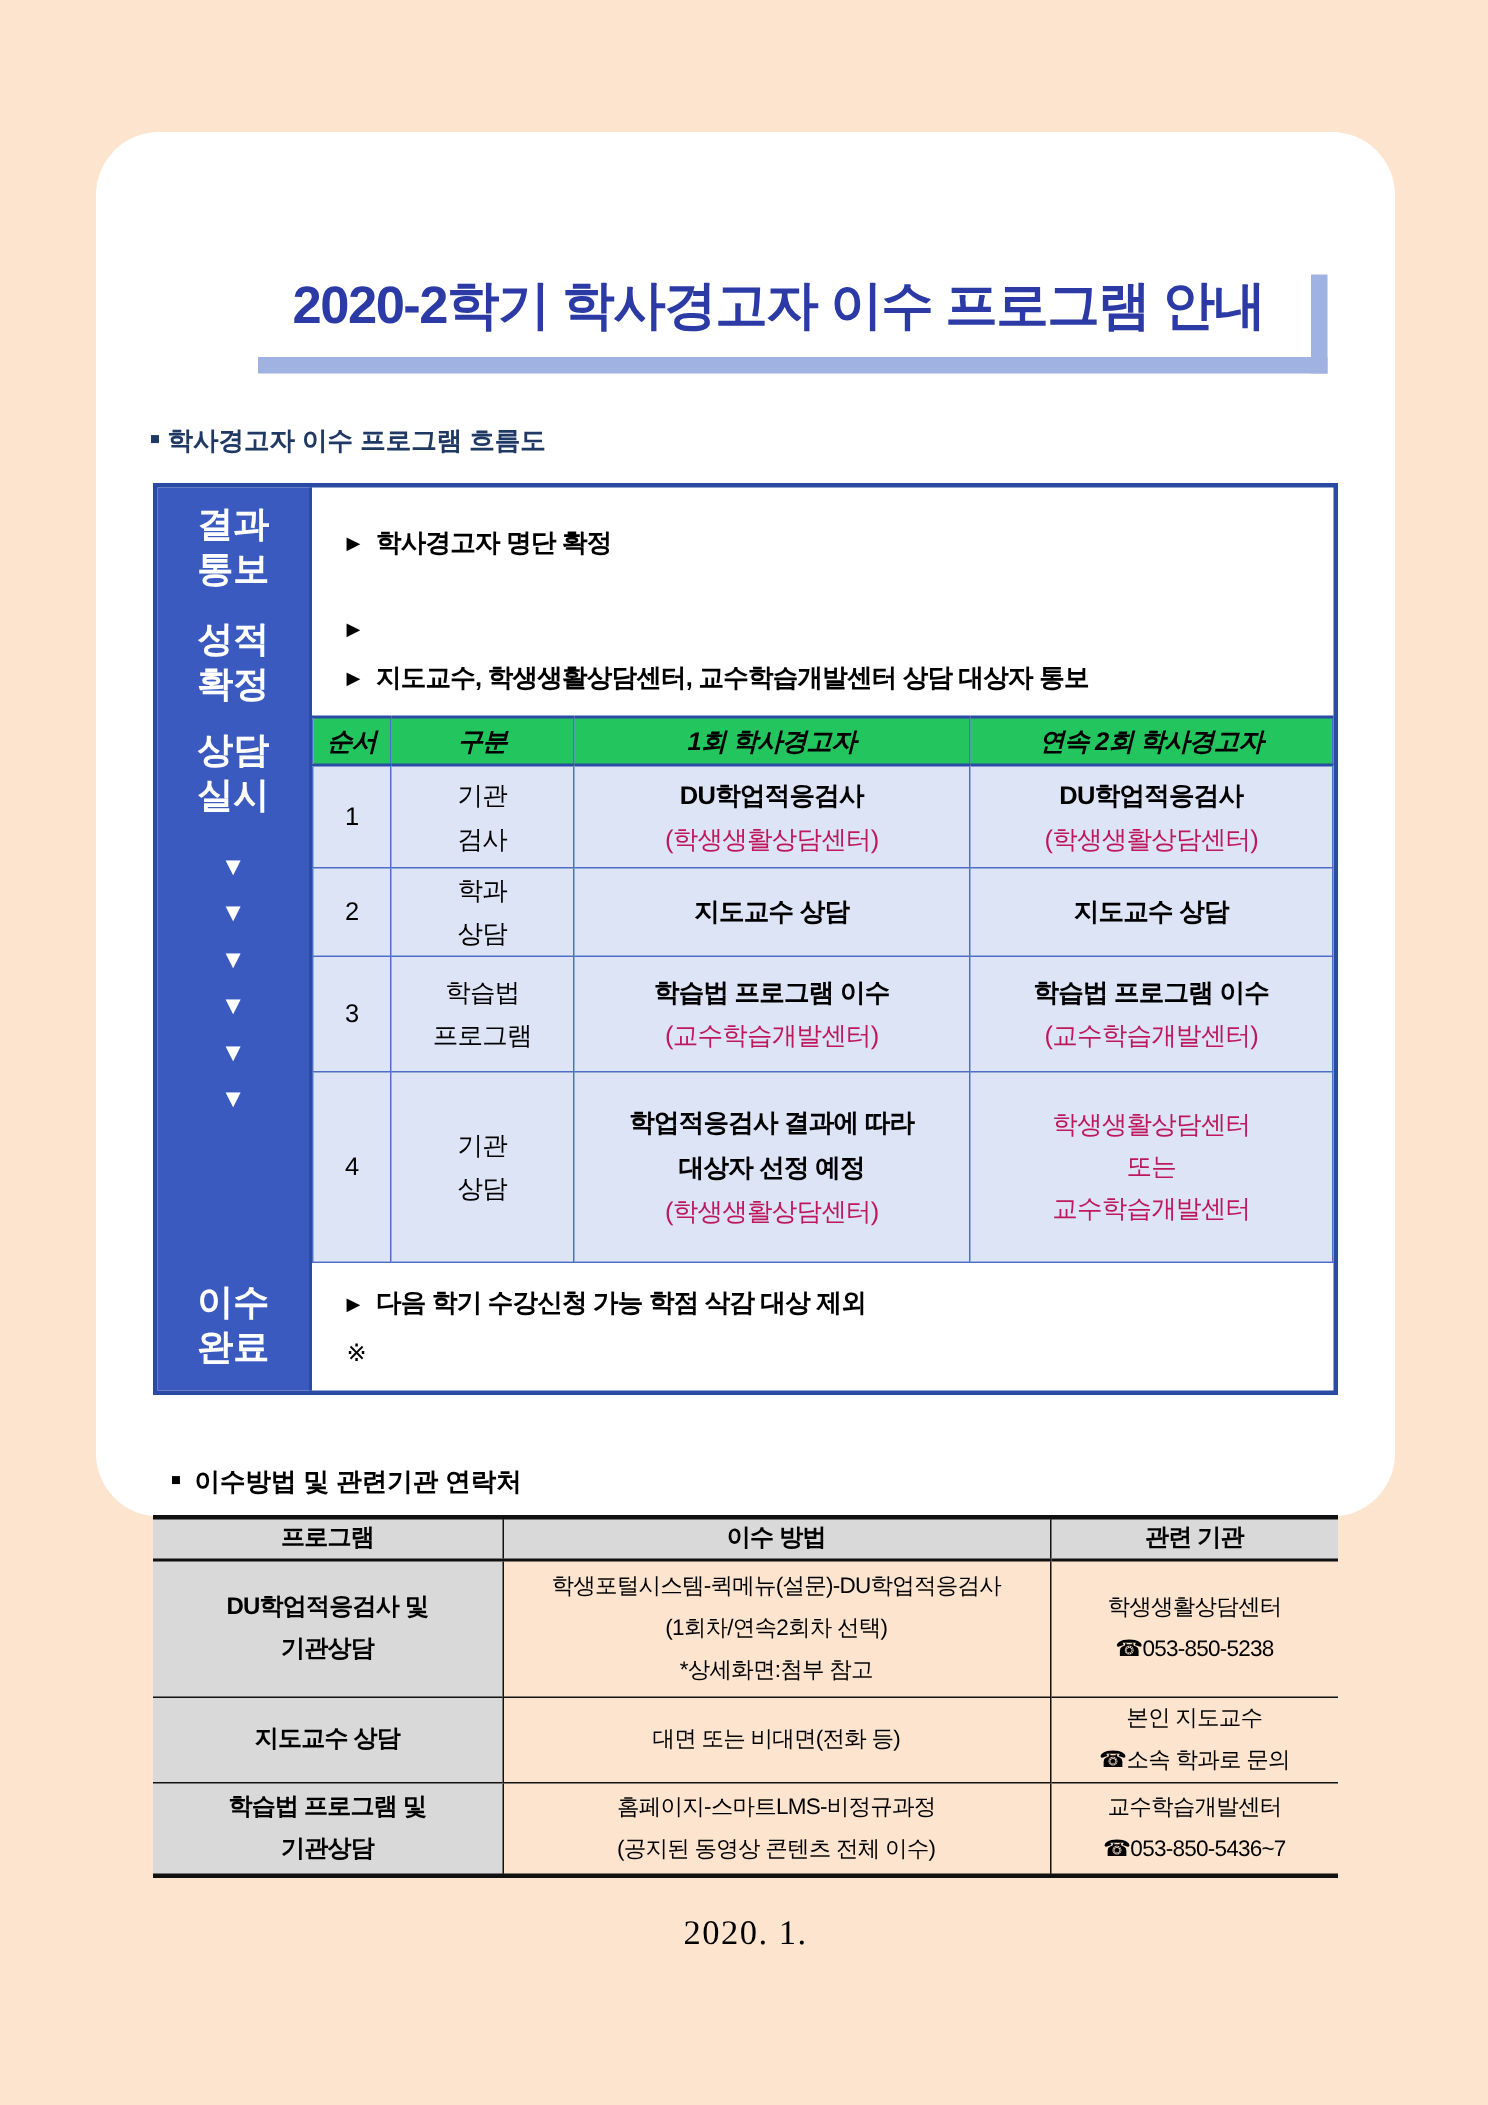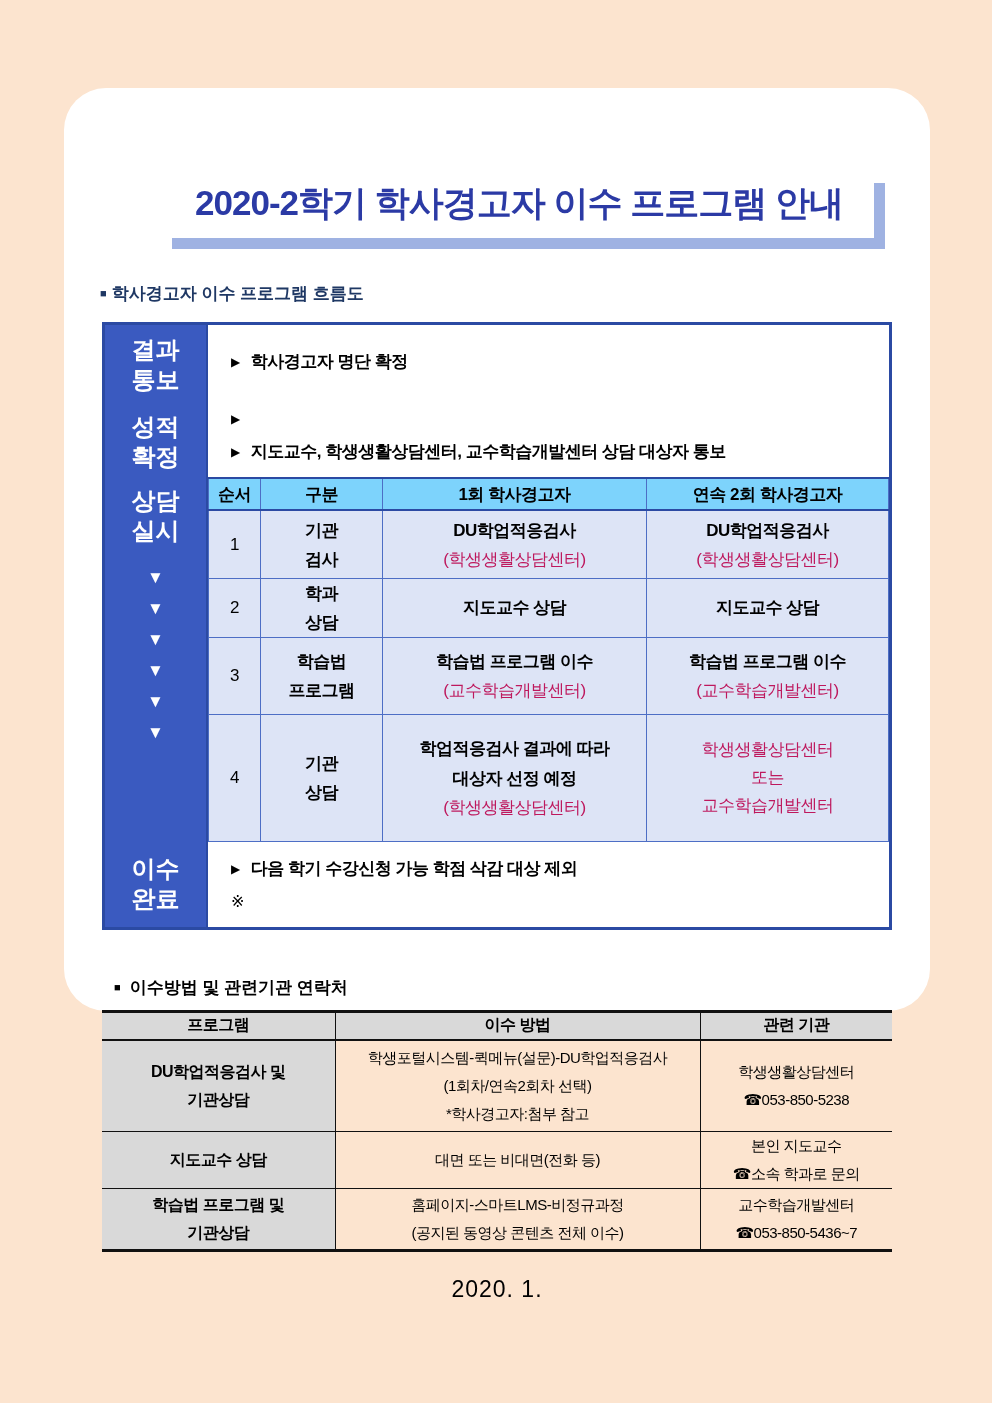--- a/index.html
+++ b/index.html
@@ -61,27 +61,27 @@
   .fitem .b-tri { font-size:12px; margin-right:11px; transform:translateY(-1px); }
   .fitem .b-ref { font-size:16px; margin-right:9px; font-weight:400; }
 
   
   table.inner { border-collapse:collapse; width:100%; height:362px; table-layout:fixed; }
   table.inner th, table.inner td {
     border:1.6px solid #4d6ec5; text-align:center; vertical-align:middle;
     font-size:17px; letter-spacing:-0.5px;
   }
   table.inner thead th {
-    background:#7dd3fc; height:32px; font-weight:600;
-    border-top:2px solid #2b4aa3; border-bottom:2px solid #2b4aa3;
+    background:#22c55e; height:32px; font-weight:600;
+    border-top:2px solid #2b4aa3; border-bottom:2px solid #2b4aa3;font-style:italic;
   }
   table.inner tbody td { background:#dde4f6; }
   .cell-main { font-weight:700; line-height:30px; }
   .cell-sub  { font-weight:400; color:#be185d; line-height:28px; }
-  .cat { font-weight:700; line-height:29px;margin-left:27px; }
+  .cat { font-weight:400; line-height:29px;margin-left:27px; }
   .no { font-weight:400; }
 
   
   table.contact {
     position:absolute; left:38px; top:922px; width:790px;
     border-collapse:collapse; table-layout:fixed;
     border-top:3px solid #111; border-bottom:3px solid #111;
   }
   table.contact th, table.contact td { text-align:center; vertical-align:middle; letter-spacing:-0.5px; }
   table.contact thead th {
@@ -93,21 +93,21 @@
   td.prog { background:#d9d9d9; font-weight:700; font-size:16px; line-height:28px; }
   td.meth { font-size:15px; font-weight:400; line-height:28px; }
   td.org  { font-size:15px; font-weight:400; line-height:28px; }
   tr.c1 td { height:92px; }
   tr.c2 td { height:51px; }
   tr.c3 td { height:62px; }
 
   
   .footer-date {
     position:absolute; left:0; top:1188px; width:100%; text-align:center;
-    font-family:Liberation Sans, sans-serif; font-size:23px; letter-spacing:1px;
+    font-family:Liberation Serif, serif; font-size:23px; letter-spacing:1px;
   }
 </style>
 </head>
 <body>
 
 <div class="card">
 
   <div class="title-block">
     <div class="title-bar-v"></div>
     <div class="title-bar-h"></div>
@@ -268,21 +268,21 @@
         <th>이수 방법</th>
         <th>관련 기관</th>
       </tr>
     </thead>
     <tbody>
       <tr class="c1">
         <td class="prog pre">DU학업적응검사 및
 기관상담</td>
         <td class="meth pre">학생포털시스템-퀵메뉴(설문)-DU학업적응검사
 (1회차/연속2회차 선택)
-*학사경고자:첨부 참고</td>
+*상세화면:첨부 참고</td>
         <td class="org pre">학생생활상담센터
 ☎053-850-5238</td>
       </tr>
       <tr class="c2">
         <td class="prog pre">지도교수 상담</td>
         <td class="meth pre">대면 또는 비대면(전화 등)</td>
         <td class="org pre">본인 지도교수
 ☎소속 학과로 문의</td>
       </tr>
       <tr class="c3">

